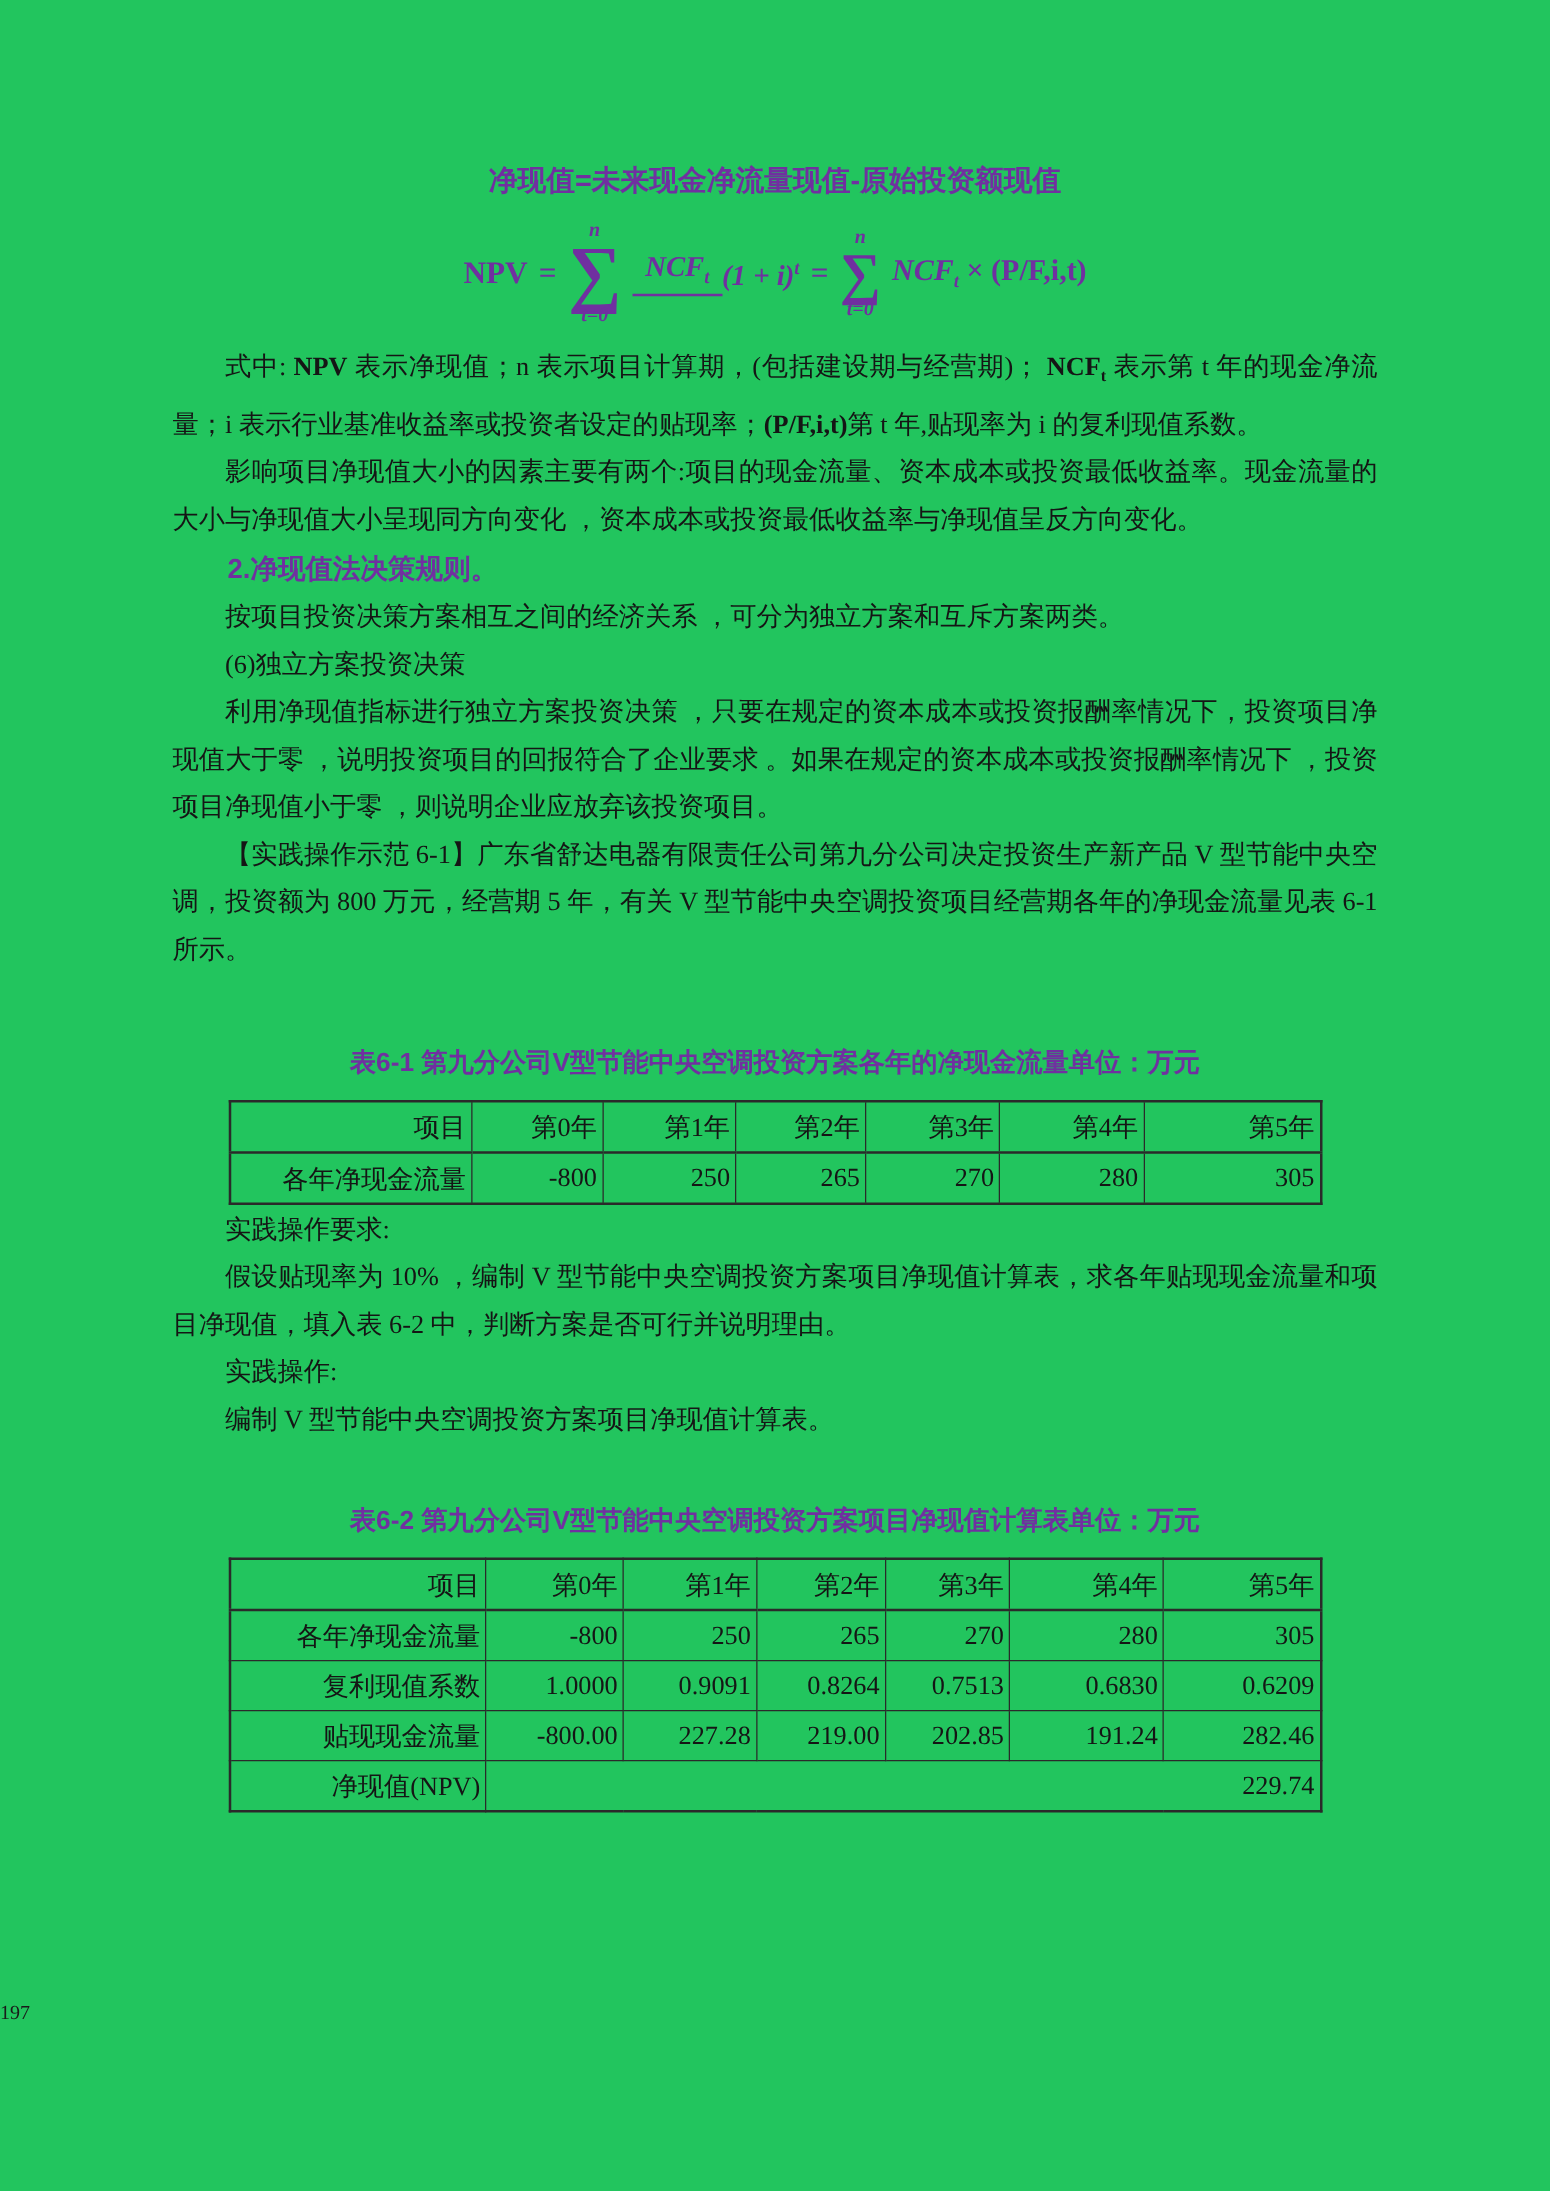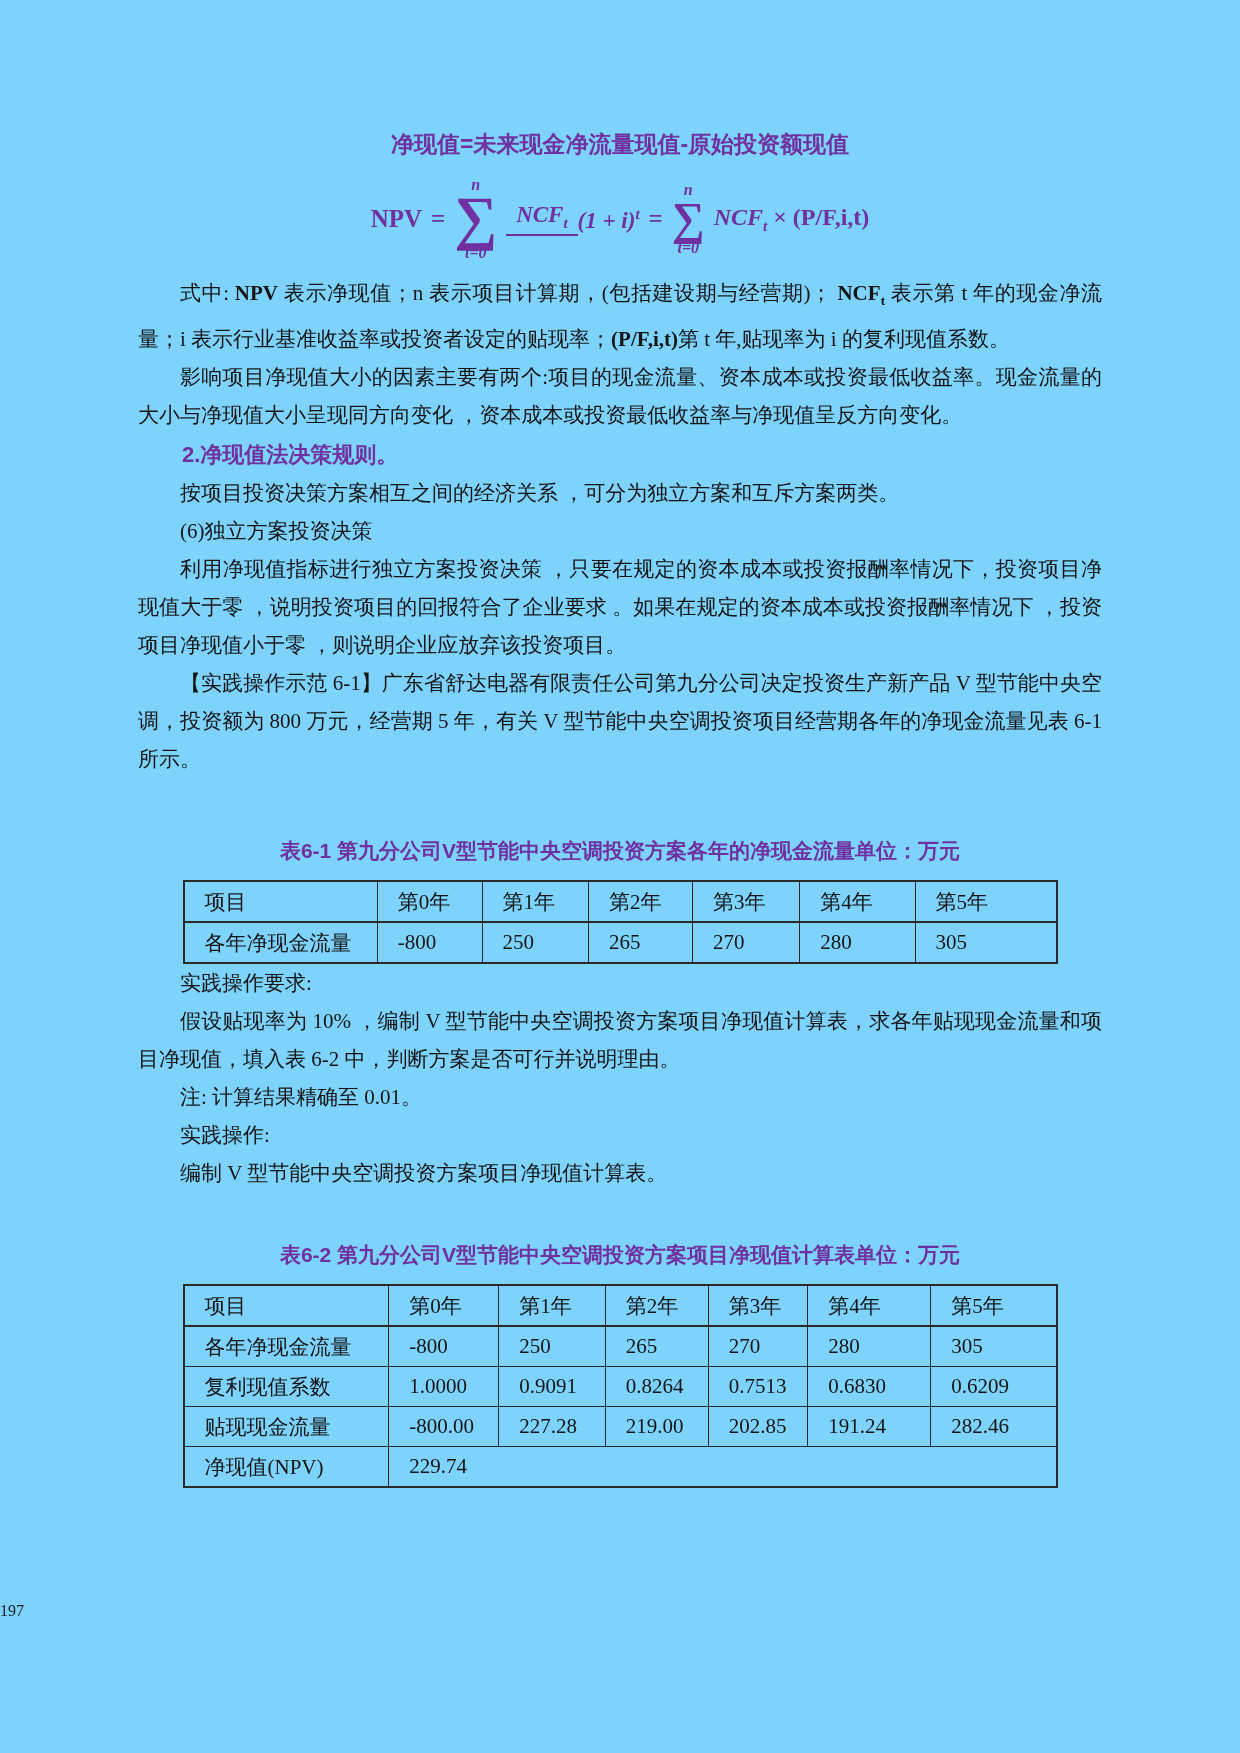--- a/index.html
+++ b/index.html
@@ -1,19 +1,19 @@
 <!DOCTYPE html>
 <html><head>
 <meta charset="utf-8">
 <style>
   html,body{margin:0;padding:0;background:#ffffff;}
   .page{
     position:relative;
     width:1240px;height:1753px;
-    margin:0 auto;background:#7dd3fc;
+    margin:0 auto;background:#22c55e;
     font-family:"Liberation Serif","DejaVu Serif",serif;
     color:#151515;
     overflow:hidden;
   }
   .content{padding:0 138px;}
 
   
   .doc-title{
     margin:0;padding-top:128px;
     text-align:center;
@@ -68,22 +68,22 @@
 
   
   table.tbl{
     width:875px;margin:14px auto 0 auto;
     border-collapse:collapse;table-layout:fixed;
     border:2.2px solid #2a2a2a;
     font-size:21px;
   }
   table.tbl th,table.tbl td{
     border:1.6px solid #2a2a2a;
-    height:39px;text-align:left;vertical-align:middle;
-    font-weight:normal;padding:0 20px;
+    height:39px;text-align:right;vertical-align:middle;
+    font-weight:normal;padding:0 4px;
   }
   table.tbl thead th{border-bottom-width:2.2px;}
 
   .spacer-req{margin-top:50px;}
 
   .page-num{
     position:absolute;left:0;right:0;top:1602px;
     font-size:16px;color:#1a1a1a;
   }
 </style>
@@ -161,21 +161,20 @@
           <td>265</td>
           <td>270</td>
           <td>280</td>
           <td>305</td>
         </tr>
       </tbody>
     </table>
 
     <p class="body spacer-req">实践操作要求:</p>
     <p class="body">假设贴现率为 10% ，编制 V 型节能中央空调投资方案项目净现值计算表，求各年贴现现金流量和项目净现值，填入表 6-2 中，判断方案是否可行并说明理由。</p>
-    <p class="body">注: 计算结果精确至 0.01。</p>
     <p class="body">实践操作:</p>
     <p class="body">编制 V 型节能中央空调投资方案项目净现值计算表。</p>
 
     <div class="tbl-caption cap-2">
       <span>表6-2 第九分公司V型节能中央空调投资方案项目净现值计算表</span>
       <span>单位：万元</span>
     </div>
 
     <table class="tbl">
       <colgroup>

